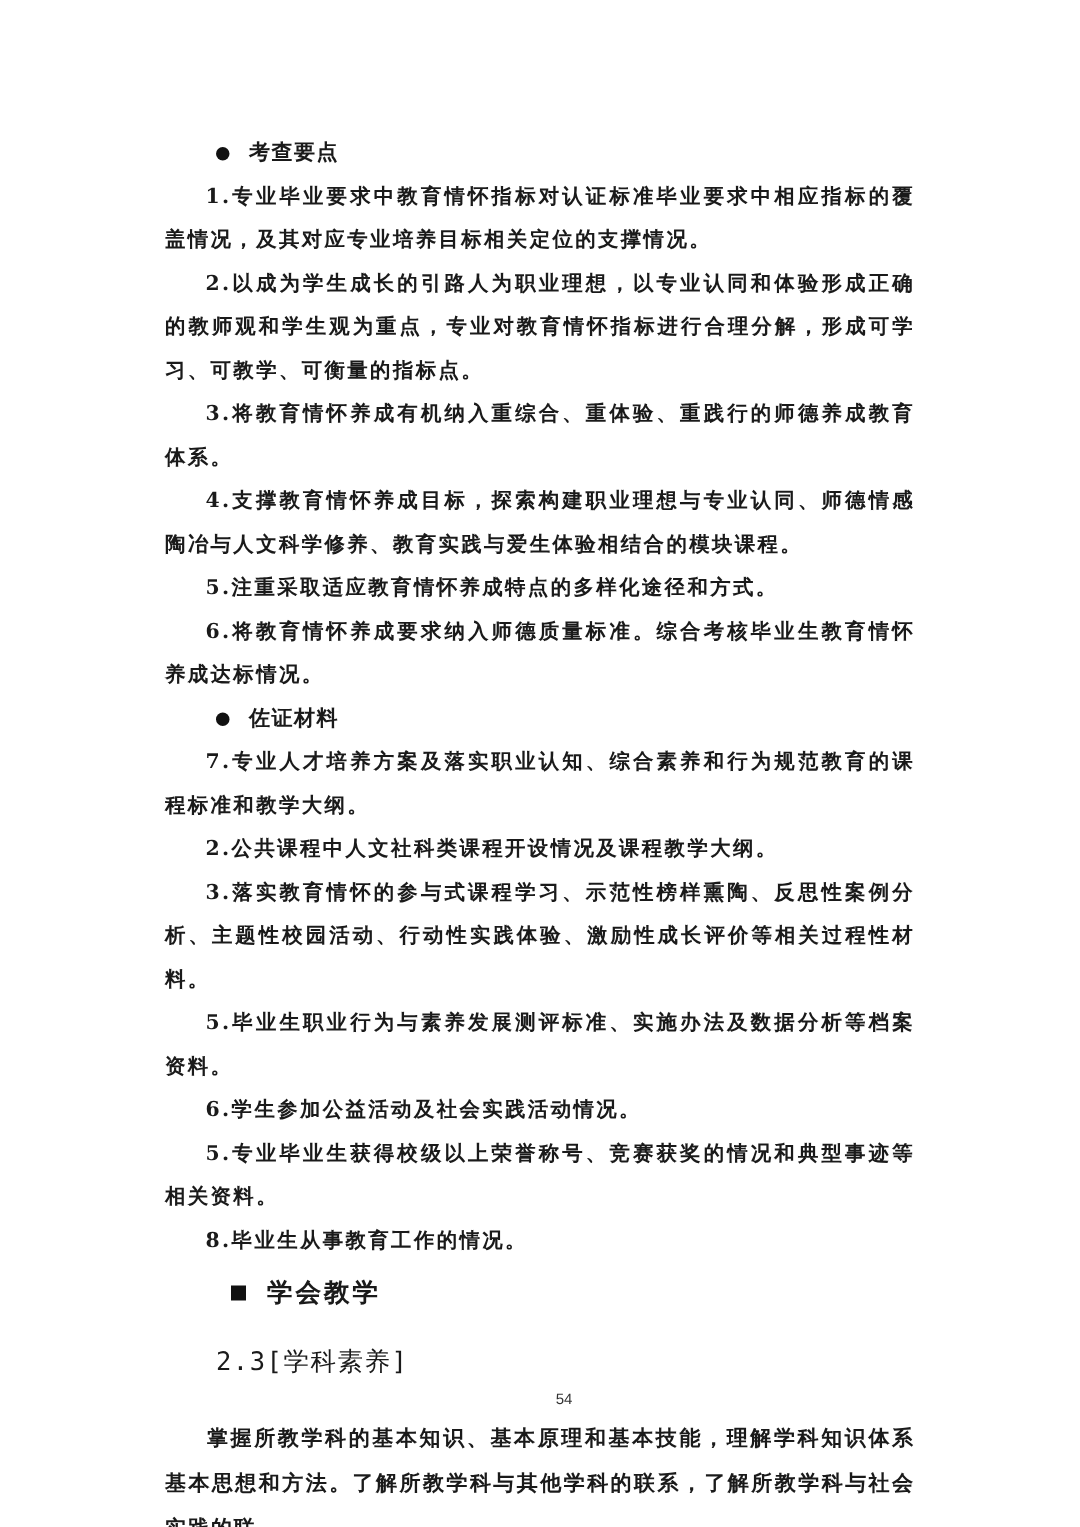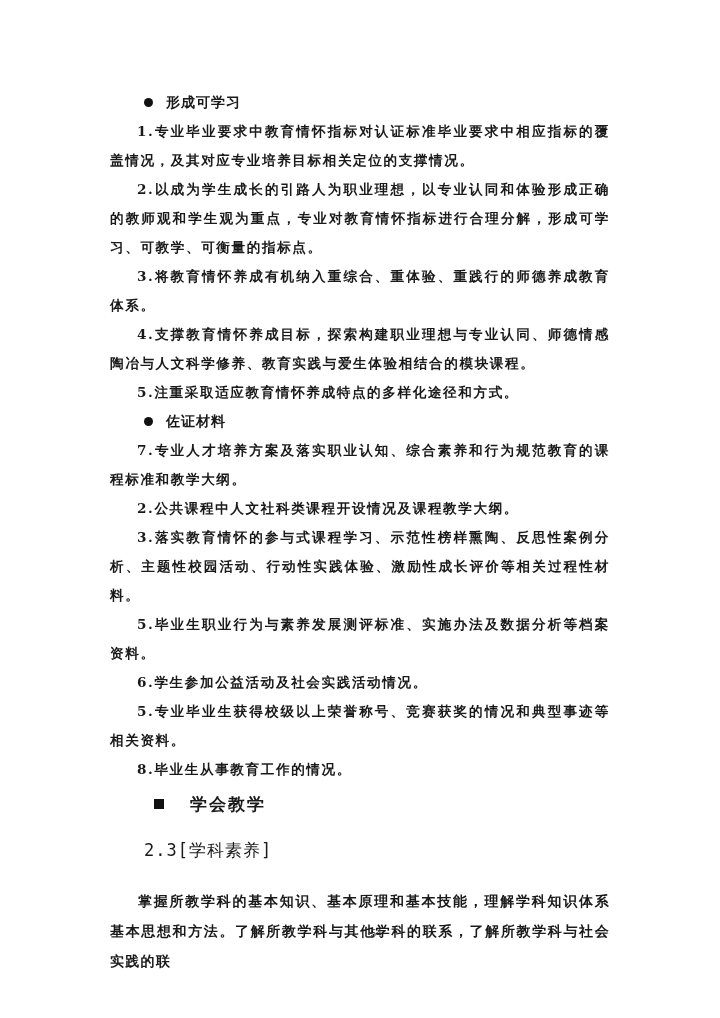--- a/index.html
+++ b/index.html
@@ -8,42 +8,43 @@
   .page { position: absolute; left: 110px; top: 88px; width: 500px; }
   .heading-bullet { position: relative; height: 29px; line-height: 29px; font-size: 14px; font-weight: bold;
                     padding-left: 30px; }
   .heading-bullet .dot { position: absolute; left: 34px; top: 10px; width: 9px; height: 9px; border-radius: 50%; background: #111; }
   .heading-bullet .txt { margin-left: 26px; letter-spacing: 1px; }
   p.item { margin: 0; font-size: 13.6px; line-height: 29px; text-indent: 27px; text-align: justify;
            letter-spacing: 1.6px; font-weight: bold; }
   .section-square { position: relative; height: 40px; line-height: 40px; font-size: 17px; font-weight: bold;
                     font-family: "DejaVu Sans", "Liberation Sans", sans-serif; }
   .section-square .sq { position: absolute; left: 44px; top: 15px; width: 10px; height: 10px; background: #111; }
-  .section-square .txt { position: absolute; left: 80px; letter-spacing: 2px; }
+  .section-square .txt { position: absolute; left: 68px; letter-spacing: 2px; }
   .subsection { height: 52px; line-height: 52px; font-size: 17px; font-weight: normal; padding-left: 34px; letter-spacing: 1px;
                 font-family: "DejaVu Sans Mono", "Liberation Mono", monospace; }
   p.bold-para { margin: 10px 0 0 0; font-size: 14px; line-height: 30px; font-weight: bold; text-indent: 28px;
                 text-align: justify; letter-spacing: 1.3px; }
   .page-number { position: absolute; left: 16px; width: 720px; top: 928px; text-align: center; font-size: 10px;
                  font-family: "Liberation Sans", sans-serif; color: #333; }
 </style>
 </head>
 <body>
 
 <div class="page">
 
   <div class="heading-bullet">
     <span class="dot"></span>
-    <span class="txt">形成可学习</span>
+    <span class="txt">考查要点</span>
   </div>
   <p class="item">1.专业毕业要求中教育情怀指标对认证标准毕业要求中相应指标的覆盖情况，及其对应专业培养目标相关定位的支撑情况。</p>
   <p class="item">2.以成为学生成长的引路人为职业理想，以专业认同和体验形成正确的教师观和学生观为重点，专业对教育情怀指标进行合理分解，形成可学习、可教学、可衡量的指标点。</p>
   <p class="item">3.将教育情怀养成有机纳入重综合、重体验、重践行的师德养成教育体系。</p>
   <p class="item">4.支撑教育情怀养成目标，探索构建职业理想与专业认同、师德情感陶冶与人文科学修养、教育实践与爱生体验相结合的模块课程。</p>
   <p class="item">5.注重采取适应教育情怀养成特点的多样化途径和方式。</p>
+  <p class="item">6.将教育情怀养成要求纳入师德质量标准。综合考核毕业生教育情怀养成达标情况。</p>
 
   <div class="heading-bullet">
     <span class="dot"></span>
     <span class="txt">佐证材料</span>
   </div>
   <p class="item">7.专业人才培养方案及落实职业认知、综合素养和行为规范教育的课程标准和教学大纲。</p>
   <p class="item">2.公共课程中人文社科类课程开设情况及课程教学大纲。</p>
   <p class="item">3.落实教育情怀的参与式课程学习、示范性榜样熏陶、反思性案例分析、主题性校园活动、行动性实践体验、激励性成长评价等相关过程性材料。</p>
   <p class="item">5.毕业生职业行为与素养发展测评标准、实施办法及数据分析等档案资料。</p>
   <p class="item">6.学生参加公益活动及社会实践活动情况。</p>

